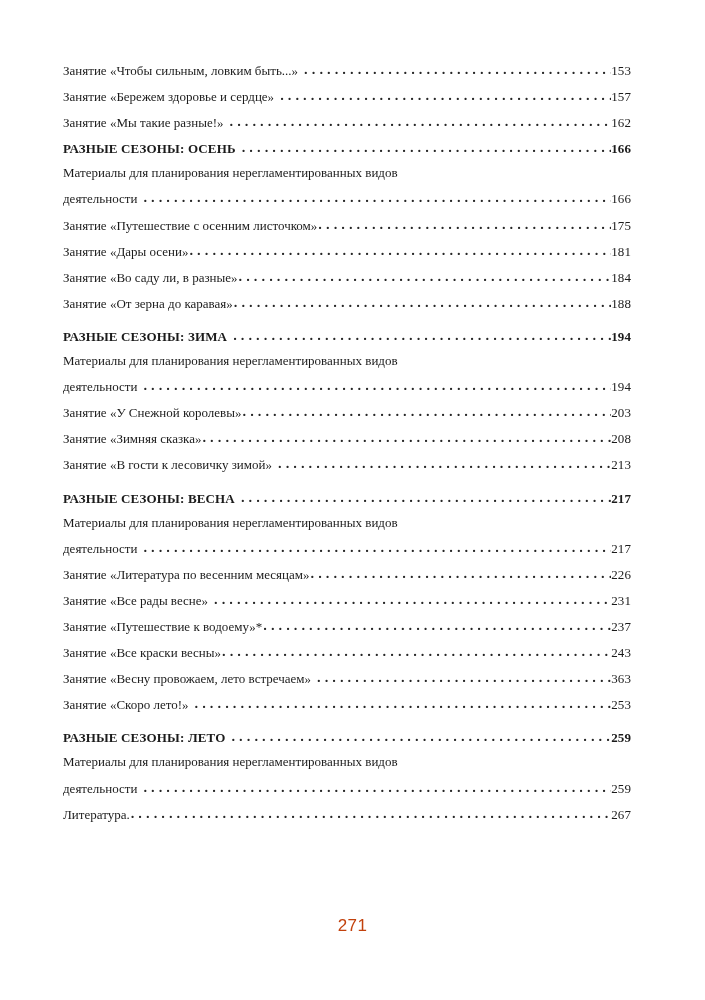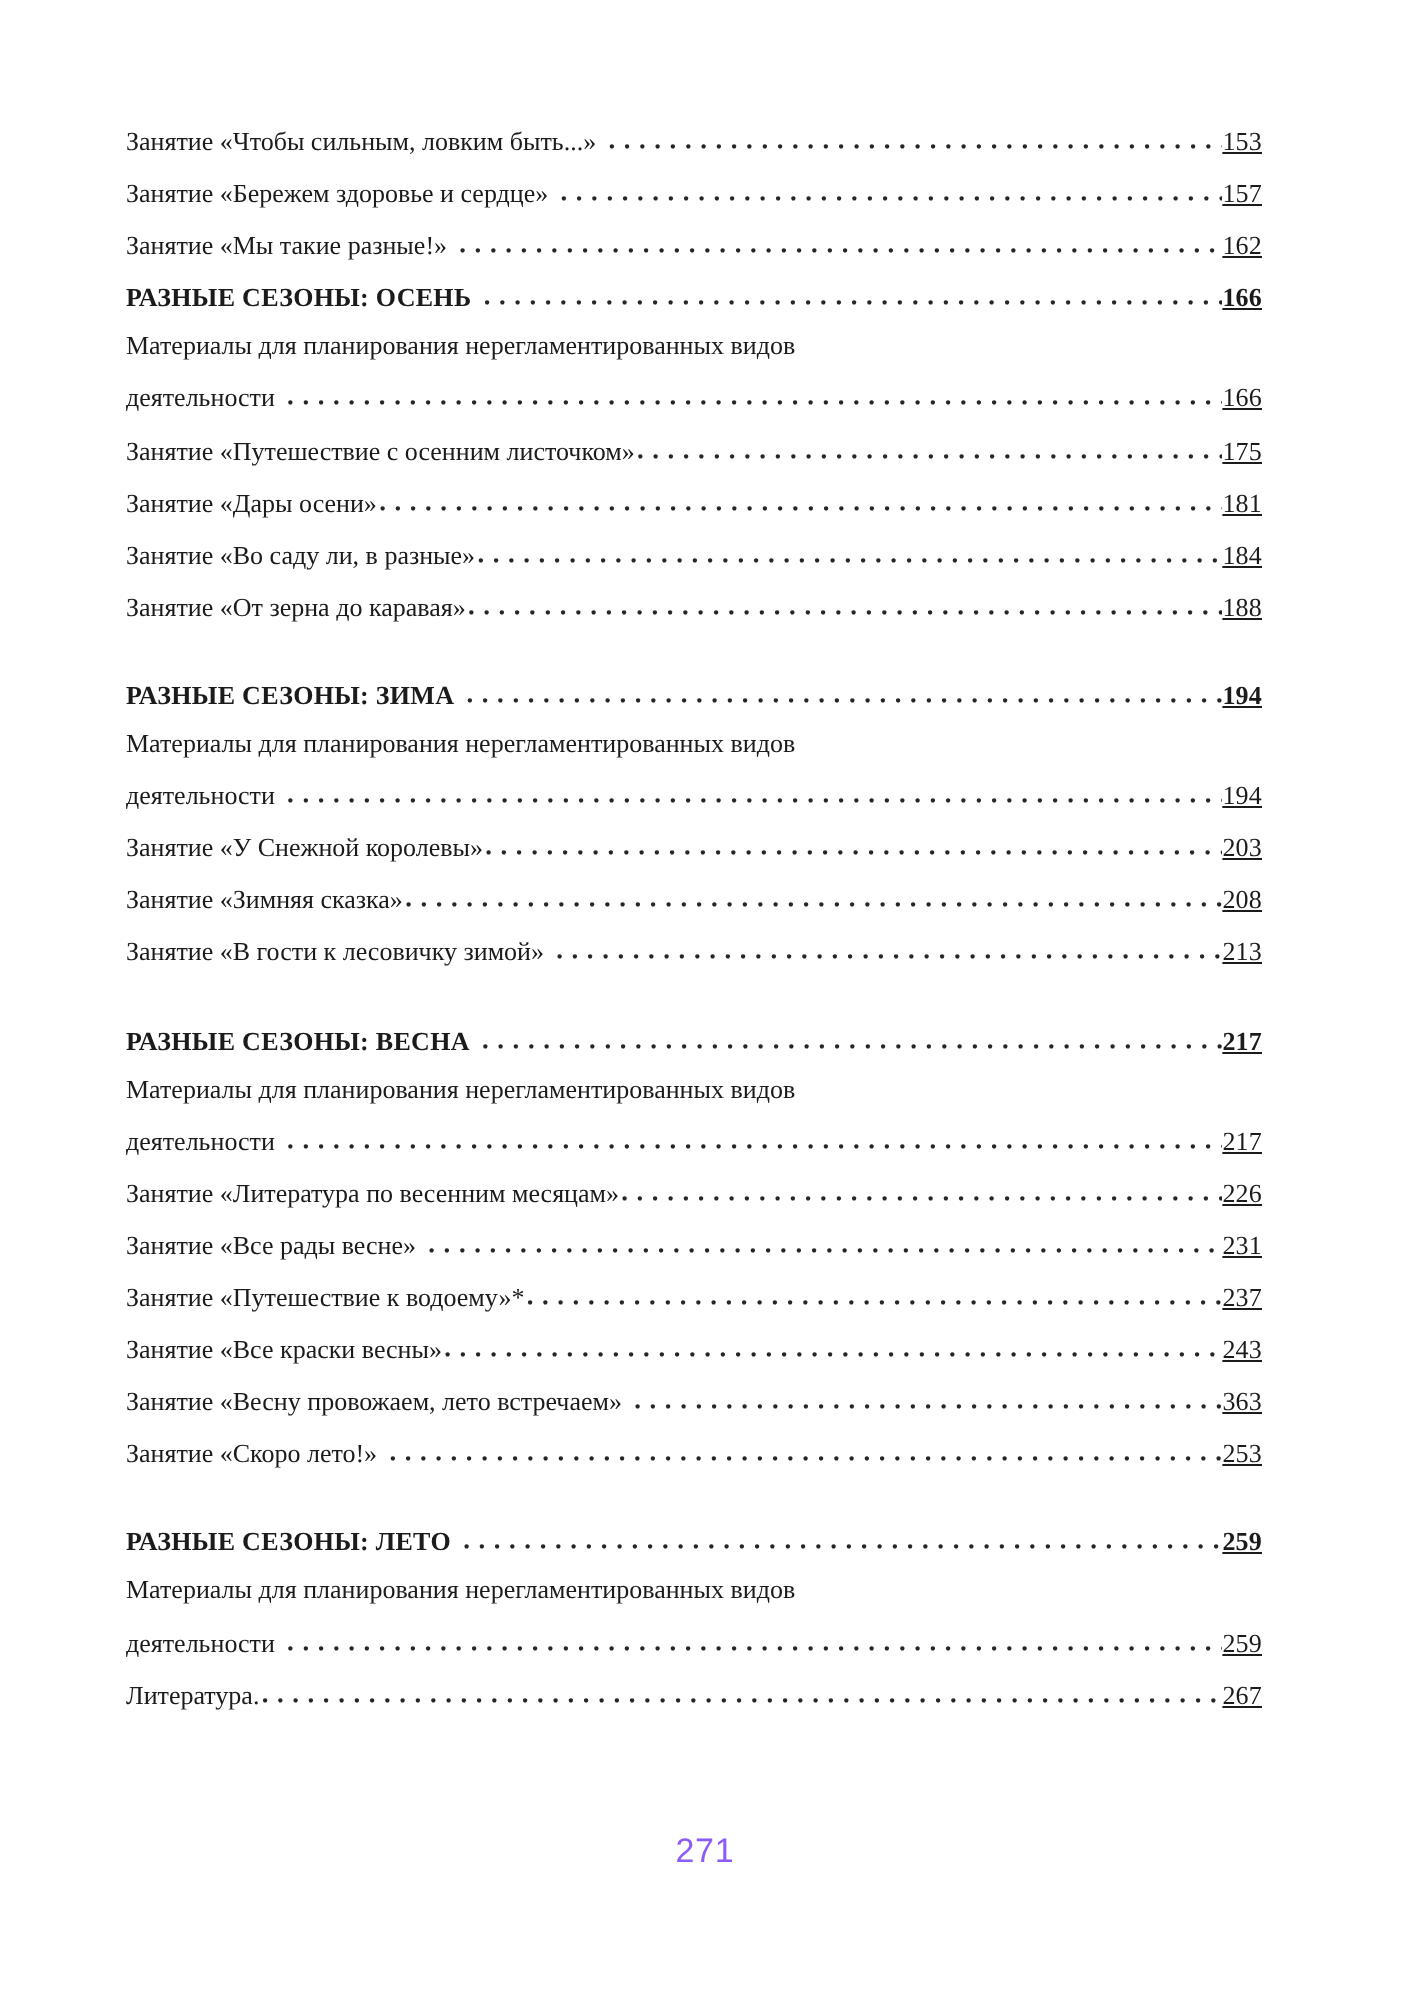--- a/index.html
+++ b/index.html
@@ -50,21 +50,20 @@
   }
   .row .leader::before {
     content: "........................................................"
              "........................................................";
   }
   .row .pageno {
     flex: 0 0 auto;
     text-align: right;
     font-variant-numeric: oldstyle-nums;
     letter-spacing: 0.1px;
-    text-decoration: underline;
   }
   .row.wrap-first {
     white-space: normal;
   }
   
   .row.section {
     font-weight: bold;
     letter-spacing: 0.15px;
   }
   .row.section .label {
@@ -72,35 +71,35 @@
   }
   .row.section .leader {
     font-weight: normal;
     letter-spacing: 3.05px;
   }
   .row.section .pageno {
     font-weight: bold;
   }
   
   .gap-before {
-    margin-top: 18px;
+    margin-top: 7px;
   }
   
   .row.sp .label {
     padding-right: 5px;
   }
   .folio {
     position: absolute;
     left: 0;
     right: 0;
     top: 916px;
     text-align: center;
     font-family: "Liberation Sans", "DejaVu Sans", sans-serif;
     font-size: 17px;
-    color: #8b5cf6;
+    color: #c2410c;
     letter-spacing: 0.4px;
   }
 </style>
 </head>
 <body>
 
 <div class="page">
 
   <div class="toc">
       <div class="row sp">

